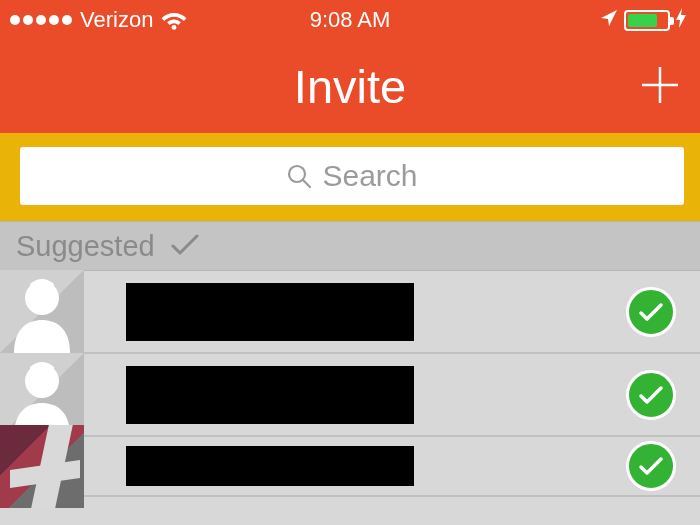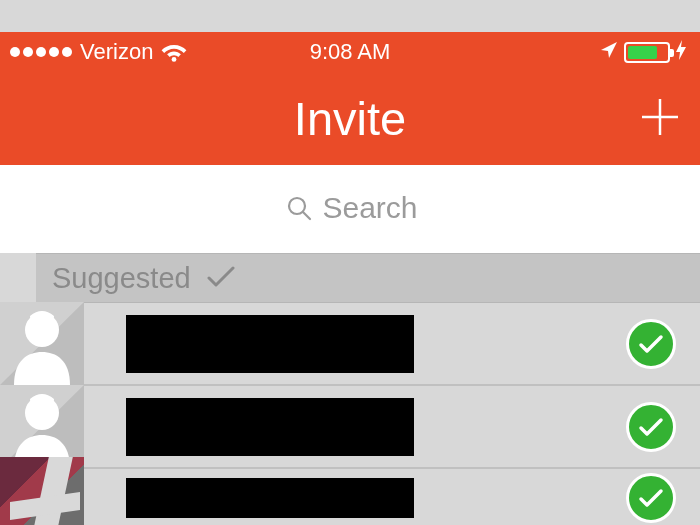--- a/index.html
+++ b/index.html
@@ -4,21 +4,20 @@
 <style>
   * { box-sizing: border-box; margin: 0; padding: 0; }
   html, body { width: 700px; height: 525px; overflow: hidden; font-family: -apple-system, "Helvetica Neue", Helvetica, Arial, sans-serif; }
   body { background: #d8d8d8; }
 
   .header {
     background: #ea4b28;
     color: #fff;
     height: 133px;
     position: relative;
-    margin-top: 32px;
   }
   .status-bar {
     height: 40px;
     display: flex;
     align-items: center;
     justify-content: space-between;
     padding: 0 14px 0 10px;
     font-size: 22px;
     font-weight: 400;
   }
@@ -48,33 +47,33 @@
     height: 93px; position: relative;
     display: flex; align-items: center; justify-content: center;
   }
   .nav-title { font-size: 47px; font-weight: 300; color: #fff; }
   .nav-add {
     position: absolute; right: 18px; top: 50%; transform: translateY(-50%);
     color: #fff; cursor: pointer;
   }
 
   .search-wrap {
-    background: #ffffff; padding: 14px 16px 16px 20px;
+    background: #eab308; padding: 14px 16px 16px 20px;
   }
   .search-field {
     background: #fff; height: 58px; border-radius: 3px;
     display: flex; align-items: center; justify-content: center; gap: 10px;
     color: #9b9b9b; font-size: 30px; font-weight: 300;
   }
   .search-field svg { display: block; }
 
   .section-header {
     background: #c4c4c4; height: 50px; display: flex; align-items: center;
     padding: 0 16px; gap: 16px; color: #8a8a8a; font-size: 29px; font-weight: 300;
-    border-top: 1px solid #b6b6b6; border-bottom: 1px solid #b6b6b6; margin-left: 36px;
+    border-top: 1px solid #b6b6b6; border-bottom: 1px solid #b6b6b6;
   }
 
   .list { background: #d8d8d8; }
   .row {
     display: flex; align-items: center; height: 83px;
     border-bottom: 2px solid #c0c0c0;
     padding-right: 24px;
   }
   .avatar {
     width: 84px; height: 83px; flex: 0 0 84px;

